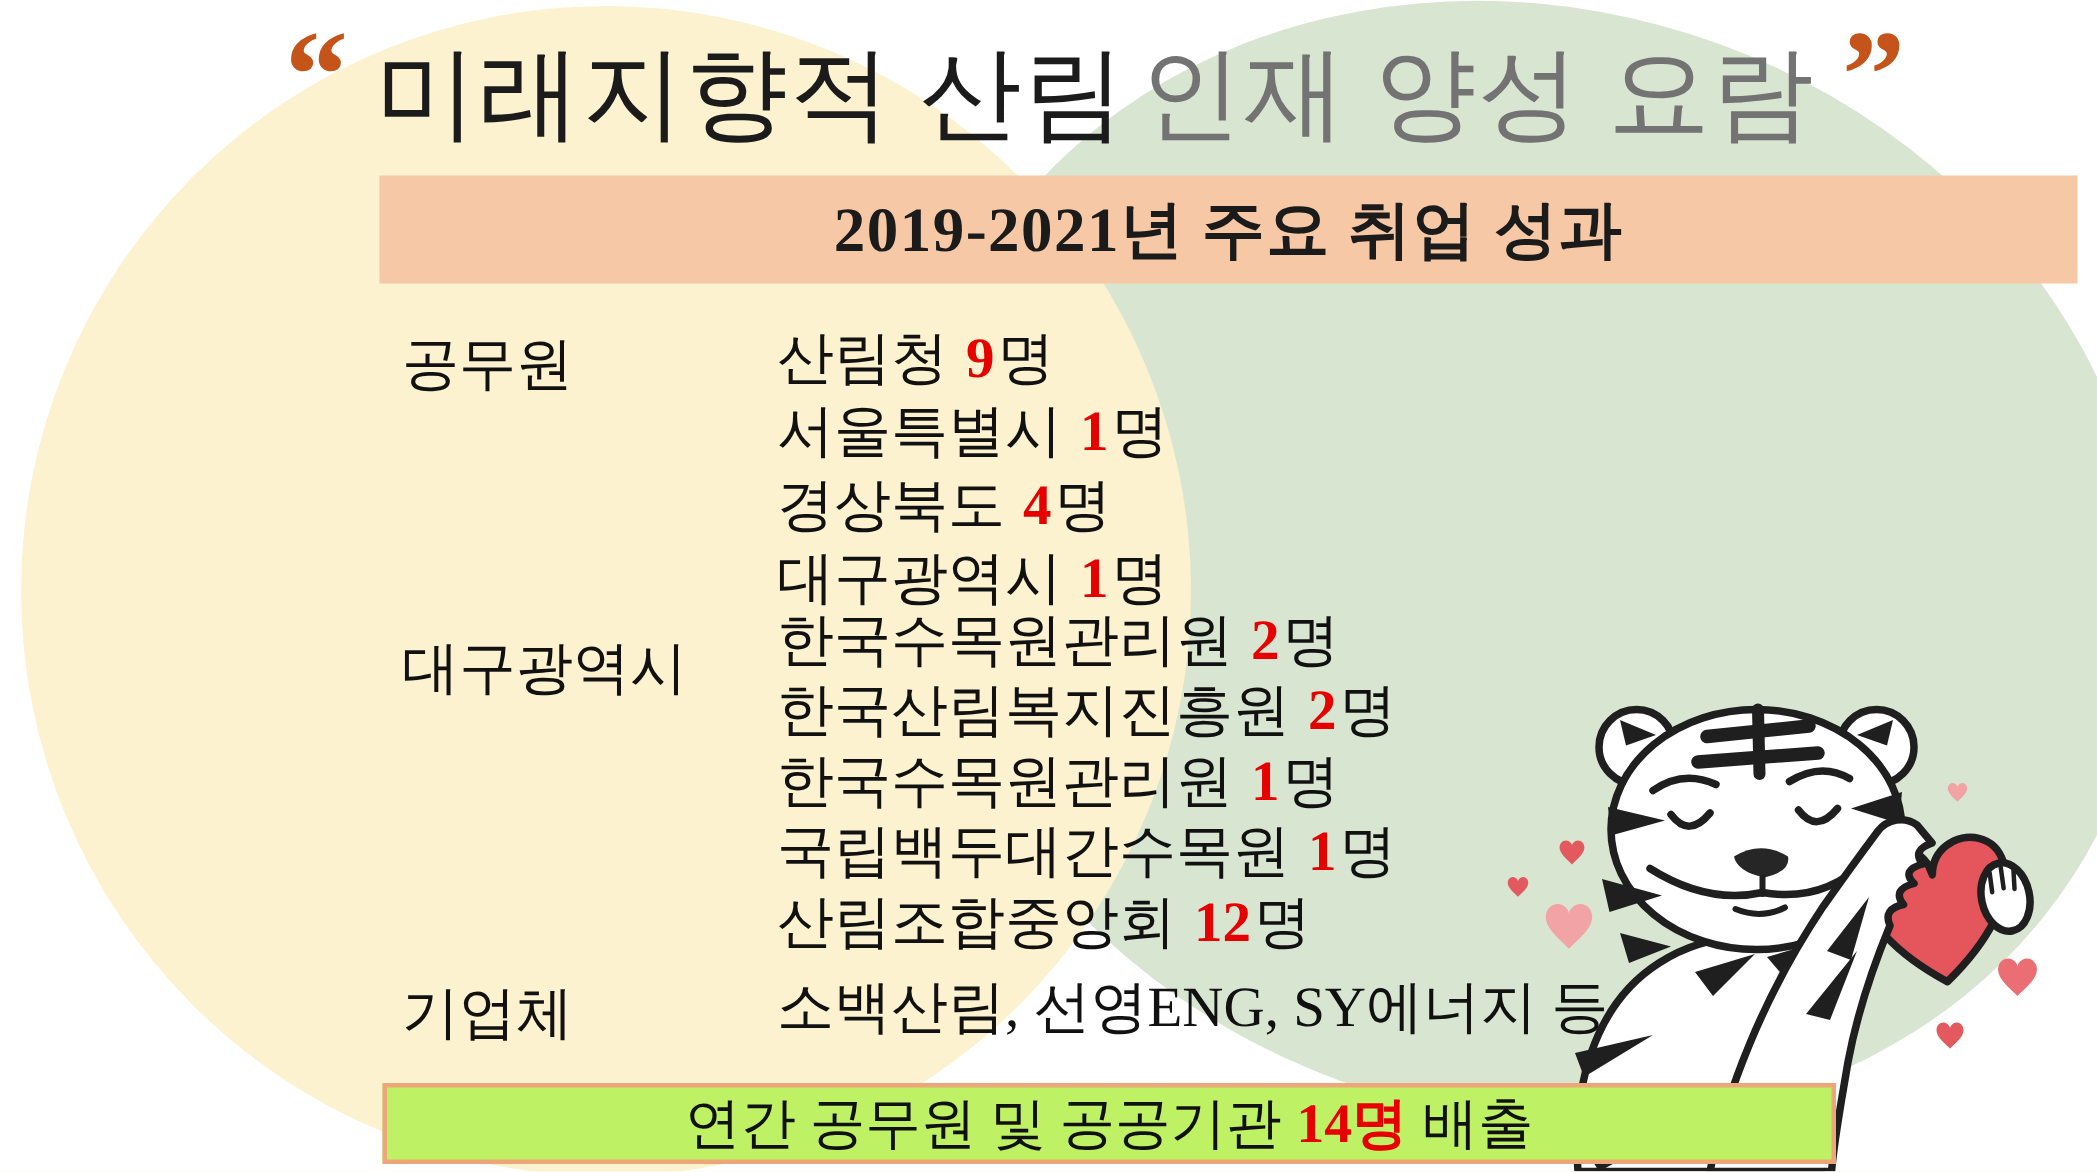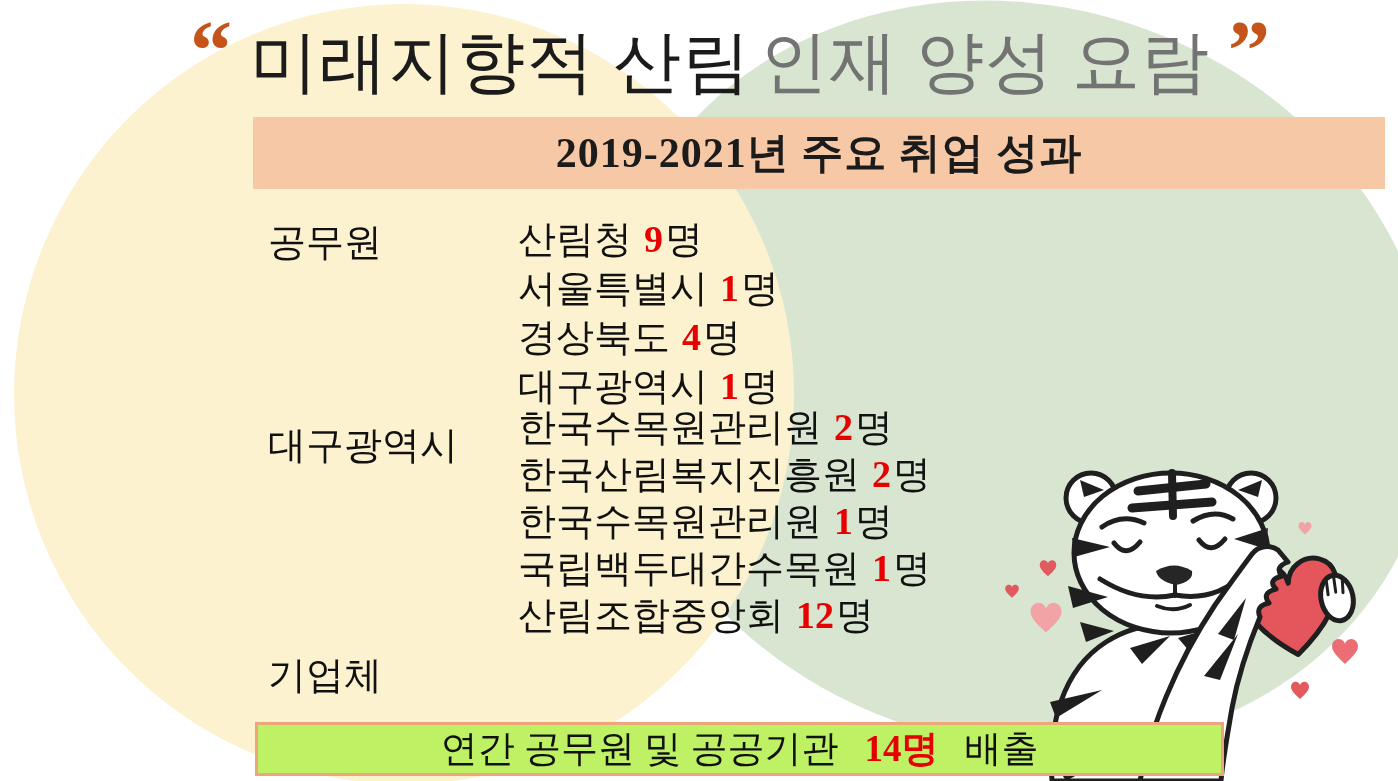--- a/index.html
+++ b/index.html
@@ -29,21 +29,21 @@
   .cnt{color:#E60000;font-weight:700;margin-left:12px;}
   .unit{color:#111;margin-left:2px;}
   #sec1-label{top:217px;} #sec1-items{top:215px;}
   #sec2-label{top:420px;} #sec2-items{top:404px;}
   #sec3-label{top:650px;} #sec3-items{top:648px;}
   
   #bottom-bar{position:absolute;left:255px;top:722px;width:969px;height:54px;background:#bef264;
               border:3px solid #EDA679;box-sizing:border-box;display:flex;align-items:center;
               justify-content:center;white-space:nowrap;}
   #bottom-bar .bb-txt{font-size:37px;color:#111;}
-  #bottom-bar .bb-red{font-size:37px;color:#E60000;font-weight:700;margin:0 26px;}
+  #bottom-bar .bb-red{font-size:37px;color:#E60000;font-weight:700;margin:0 10px;}
   #bottom-bar .bb-pre{margin-right:0;}
   
   #tiger{position:absolute;left:990px;top:450px;width:408px;height:331px;}
 </style>
 </head>
 <body>
 
 <div id="canvas">
 
   <div id="green-circle" class="bg-circle"></div>
@@ -154,20 +154,25 @@
     </div>
     <div class="line">
       <span>국립백두대간수목원</span><span class="cnt">1</span><span class="unit">명</span>
     </div>
     <div class="line">
       <span>산림조합중앙회</span><span class="cnt">12</span><span class="unit">명</span>
     </div>
   </div>
 
   <div id="sec3-label" class="sec-label">기업체</div>
+  <div id="sec3-items" class="items">
+    <div class="line">
+      <span>소백산림, 선영ENG, SY에너지  등</span>
+    </div>
+  </div>
 
   <div id="bottom-bar">
     <span class="bb-txt bb-pre">연간 공무원 및 공공기관</span>
     <span class="bb-red">14명</span>
     <span class="bb-txt">배출</span>
   </div>
 
 </div>
 
 </body></html>

